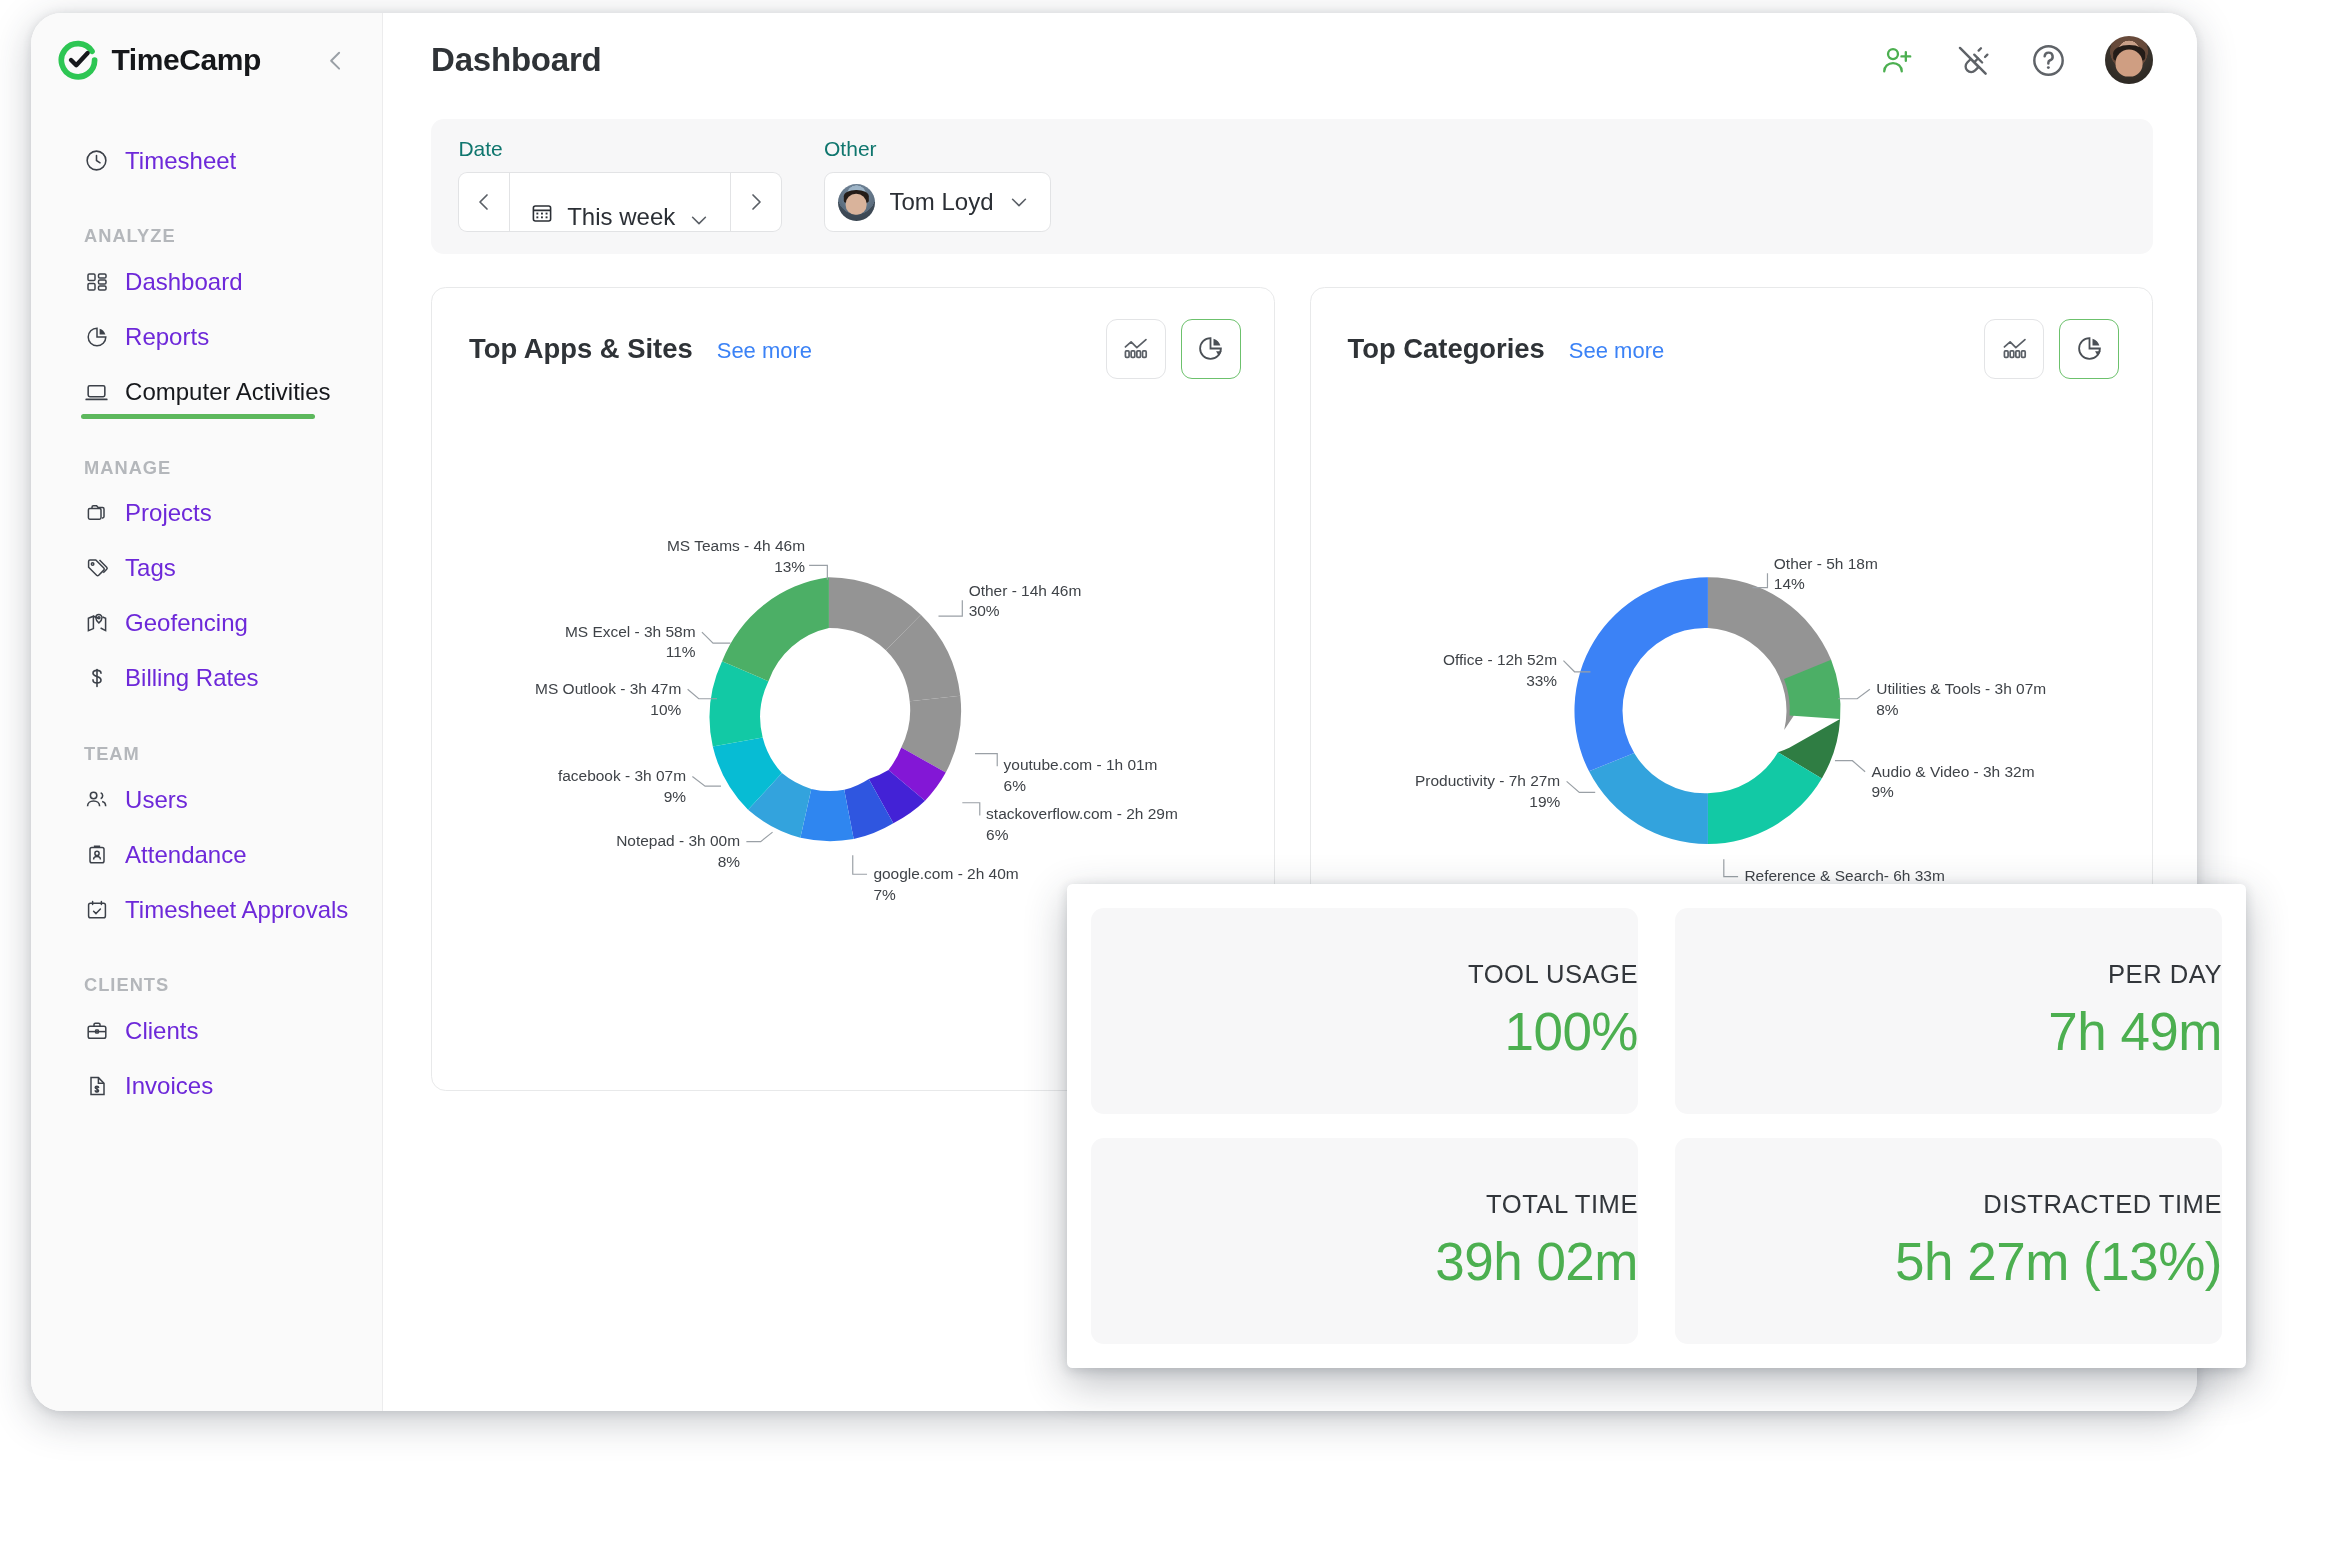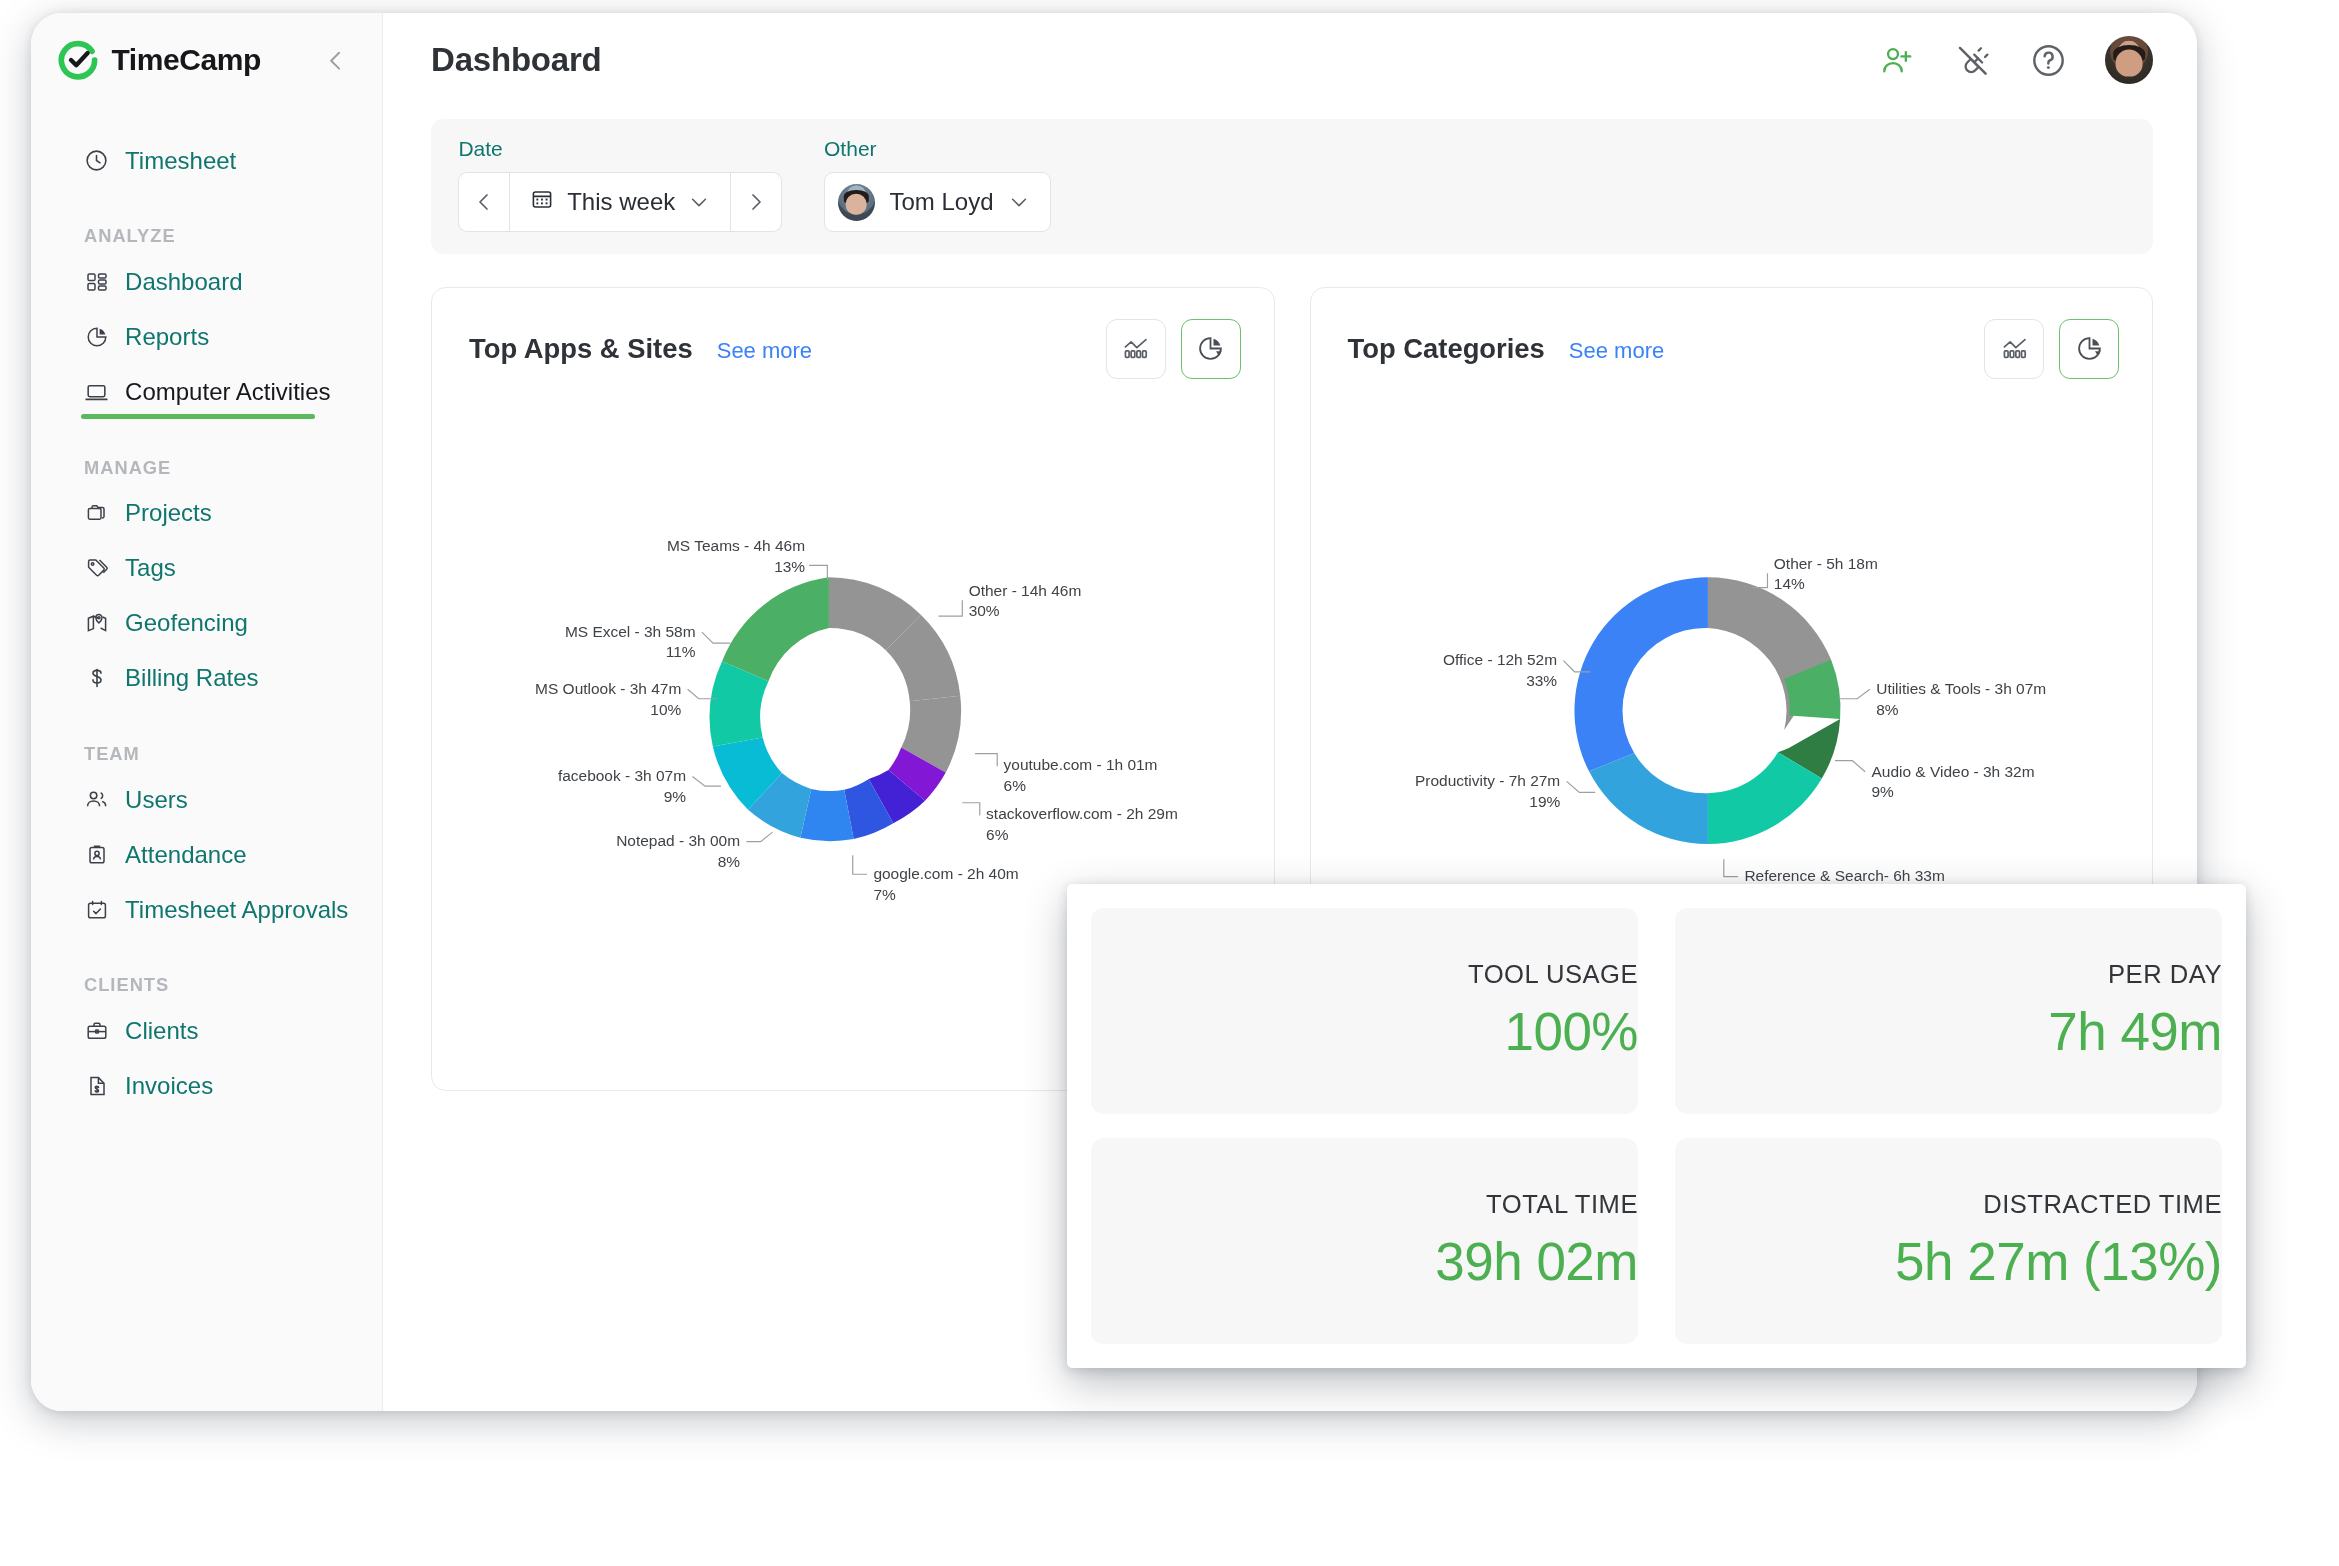--- a/index.html
+++ b/index.html
@@ -48,21 +48,21 @@
 
   .nav { padding-top: 25.6px; }
   .nav-group-label {
     font-size: 18.3px; font-weight: 700; letter-spacing: 1px;
     color: #b4b7bb; padding: 0 0 7.3px 53px; margin-top: 37px;
     text-transform: uppercase;
   }
   .nav-item {
     display: flex; align-items: center; gap: 15.5px;
     height: 55px; padding: 0 25.6px 0 53px;
-    font-size: 24px; color: #0f766e; position: relative;
+    font-size: 24px; color: #6d28d9; position: relative;
     white-space: nowrap;
   }
   .nav-item .ico { width: 25.6px; height: 25.6px; flex: 0 0 25.6px; display:flex; align-items:center; justify-content:center; color:#3c4149; }
   .nav-item.active { color:#16181c; }
   .nav-item.active .underline {
     position: absolute; left: 50px; right: auto; width: 234px; bottom: 0.9px;
     height: 4.6px; background: #5cb85c; border-radius: 2.7px;
   }
 
   
@@ -105,21 +105,21 @@
   .filter-label { font-size: 21px; color: #0f766e; margin-bottom: 11px; }
   .date-group { display: flex; align-items: stretch; height: 60px; }
   .date-arrow {
     width: 51px; background:#fff; border: 0.9px solid #e2e3e5;
     display:flex; align-items:center; justify-content:center; color:#5a5f66;
   }
   .date-arrow.left { border-radius: 9.1px 0 0 9.1px; border-right: none; }
   .date-arrow.right { border-radius: 0 9.1px 9.1px 0; border-left: none; }
   .date-center {
     background:#fff; border: 0.9px solid #e2e3e5;
-    display:flex; align-items:center; gap: 12.8px; padding: 0 20px;
+    display:flex; align-items:flex-end; gap: 12.8px; padding: 0 20px;
     font-size: 24px; color:#2b2f35;
   }
   .people-pill {
     height: 60px; background:#fff; border:0.9px solid #e2e3e5; border-radius: 9.1px;
     display:flex; align-items:center; gap: 14.6px; padding: 0 20px 0 12.8px;
     font-size: 24px; color:#2b2f35;
   }
   .chev { color:#5a5f66; display:flex; align-items:center; }
 
   

